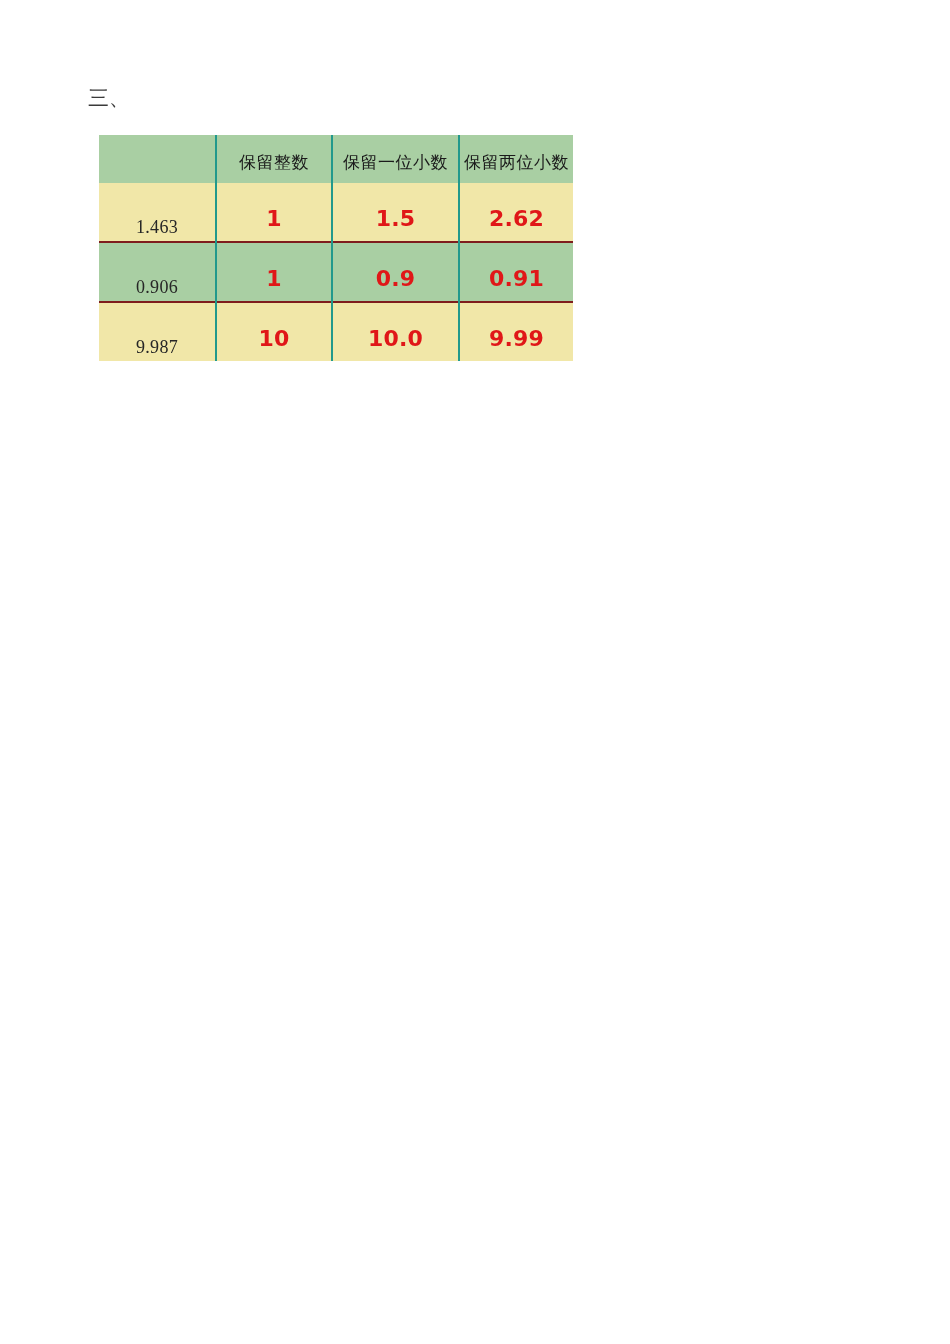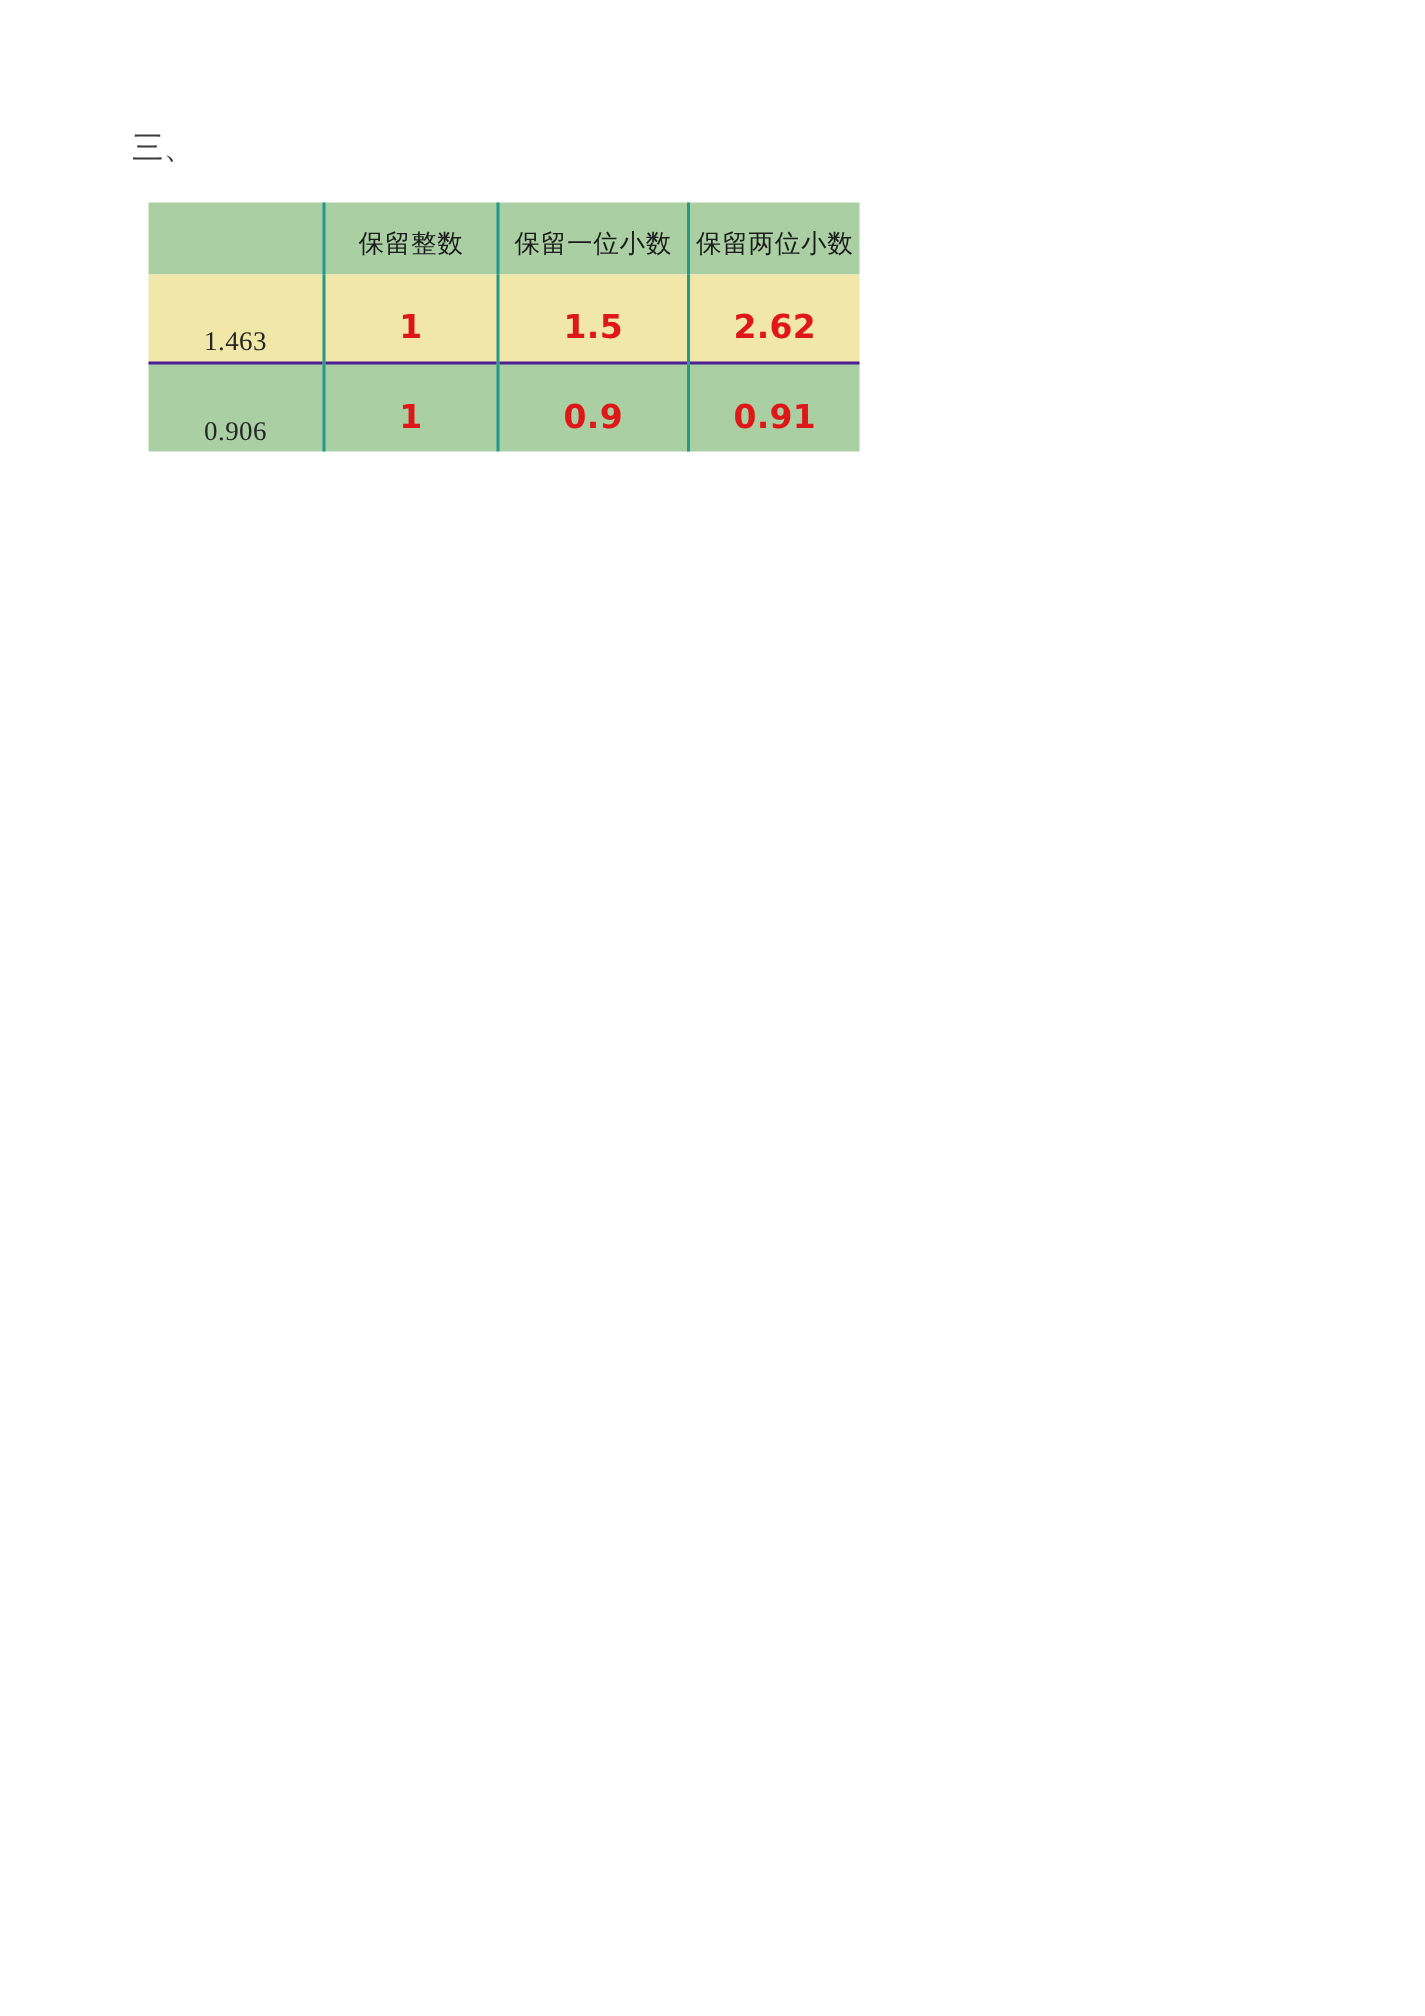--- a/index.html
+++ b/index.html
@@ -49,21 +49,21 @@
   }
 
   table.rounding-table col.c0 { width: 117px; }
   table.rounding-table col.c1 { width: 116px; }
   table.rounding-table col.c2 { width: 127px; }
   table.rounding-table col.c3 { width: 114px; }
 
   table.rounding-table td,
   table.rounding-table th {
     border-left: 2px solid #22998c;
-    border-top: 2px solid #4c1d95;
+    border-top: 2px solid #7f1d1d;
     padding: 0;
     margin: 0;
     text-align: center;
     vertical-align: middle;
     font-weight: normal;
   }
   
   table.rounding-table tr > *:first-child { border-left: none; }
   table.rounding-table tr:first-child > * { border-top: none; }
 
@@ -164,19 +164,33 @@
             <span class="answer-cell">1</span>
           </td>
           <td>
             <span class="answer-cell">0.9</span>
           </td>
           <td>
             <span class="answer-cell">0.91</span>
           </td>
         </tr>
 
+        <tr class="body-row row-cream">
+          <td>
+            <span class="value-cell">9.987</span>
+          </td>
+          <td>
+            <span class="answer-cell">10</span>
+          </td>
+          <td>
+            <span class="answer-cell">10.0</span>
+          </td>
+          <td>
+            <span class="answer-cell">9.99</span>
+          </td>
+        </tr>
 
 
       </tbody>
     </table>
   </div>
 
 </div>
 
 </body></html>

